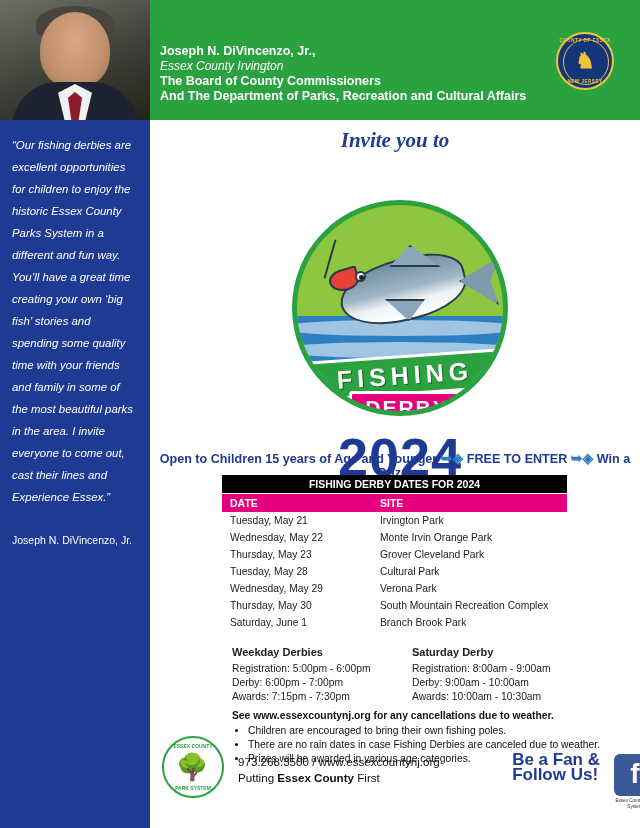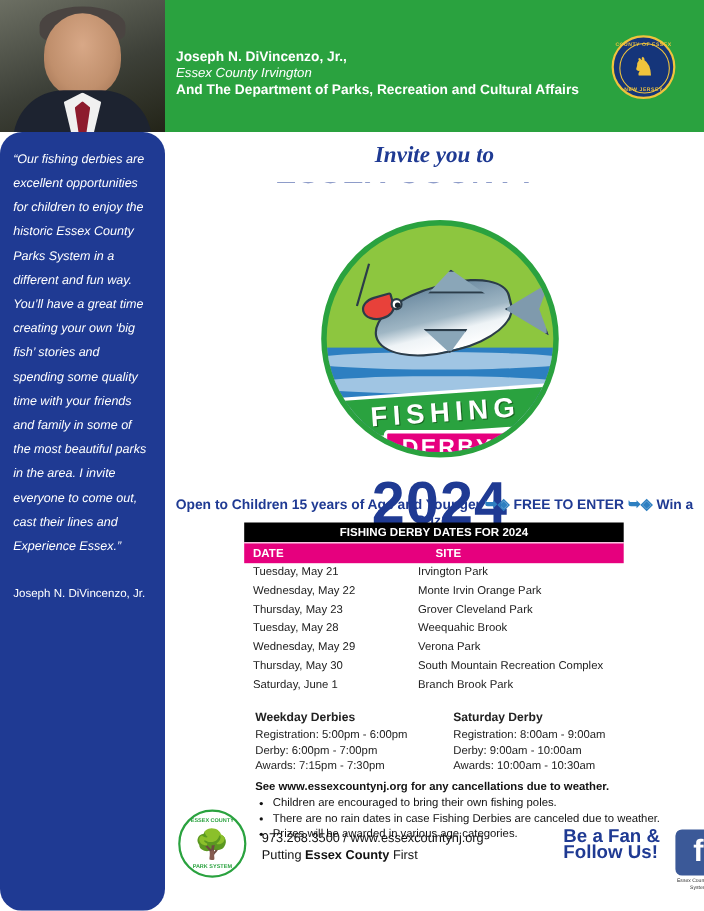--- a/index.html
+++ b/index.html
@@ -81,21 +81,20 @@
     position: absolute; left: 0; bottom: 4px; width: 100%;
     letter-spacing: .5px;
   }
 
   
   .left-col {
     position: absolute; left: 0; top: 120px; width: 150px; height: 708px;
     background: #1f3a93;
     color: #ffffff;
     padding: 14px 12px 0 12px;
-    border-radius: 20px;
   }
   .quote {
     font-size: 11.4px; font-style: italic; line-height: 22px;
     color: #ffffff;
   }
   .quote-attrib {
     margin-top: 26px; font-size: 10.5px; color: #ffffff;
   }
 
   
@@ -233,21 +232,20 @@
   .tbl-title {
     background: #000000; color: #ffffff;
     font-size: 10.5px; font-weight: bold;
     text-align: center; padding: 3px 0;
   }
   .tbl-head {
     background: #e6007e; color: #ffffff;
     font-size: 10.5px; font-weight: bold;
     display: flex; padding: 3px 8px;
     border-top: 1px solid #ffffff;
-    gap: 16px;
   }
   .tbl-head .c1 { width: 150px; }
   .tbl-row {
     display: flex; padding: 3px 8px;
     font-size: 10.3px; color: #222222;
   }
   .tbl-row .c1 { width: 150px; }
 
   
   .times {
@@ -320,20 +318,21 @@
     <div class="hair"></div>
     <div class="face"></div>
     <div class="shoulders"></div>
     <div class="shirt"></div>
     <div class="tie"></div>
   </div>
 
   <div class="exec-block">
     <div class="exec-name">Joseph N. DiVincenzo, Jr.,</div>
     <div class="exec-title">Essex County Irvington</div>
+    <div class="exec-line">The Board of County Commissioners</div>
     <div class="exec-line">And The Department of Parks, Recreation and Cultural Affairs</div>
   </div>
 
   <div class="seal">
     <div class="ring"></div>
     <div class="t-top">COUNTY OF ESSEX</div>
     <div class="lion">♞</div>
     <div class="t-bot">NEW JERSEY</div>
   </div>
 </div>
@@ -408,21 +407,21 @@
     <div class="tbl-row">
       <div class="c1">Wednesday, May 22</div>
       <div class="c2">Monte Irvin Orange Park</div>
     </div>
     <div class="tbl-row">
       <div class="c1">Thursday, May 23</div>
       <div class="c2">Grover Cleveland Park</div>
     </div>
     <div class="tbl-row">
       <div class="c1">Tuesday, May 28</div>
-      <div class="c2">Weequahic Brook</div>
+      <div class="c2">Cultural Park</div>
     </div>
     <div class="tbl-row">
       <div class="c1">Wednesday, May 29</div>
       <div class="c2">Verona Park</div>
     </div>
     <div class="tbl-row">
       <div class="c1">Thursday, May 30</div>
       <div class="c2">South Mountain Recreation Complex</div>
     </div>
     <div class="tbl-row">

